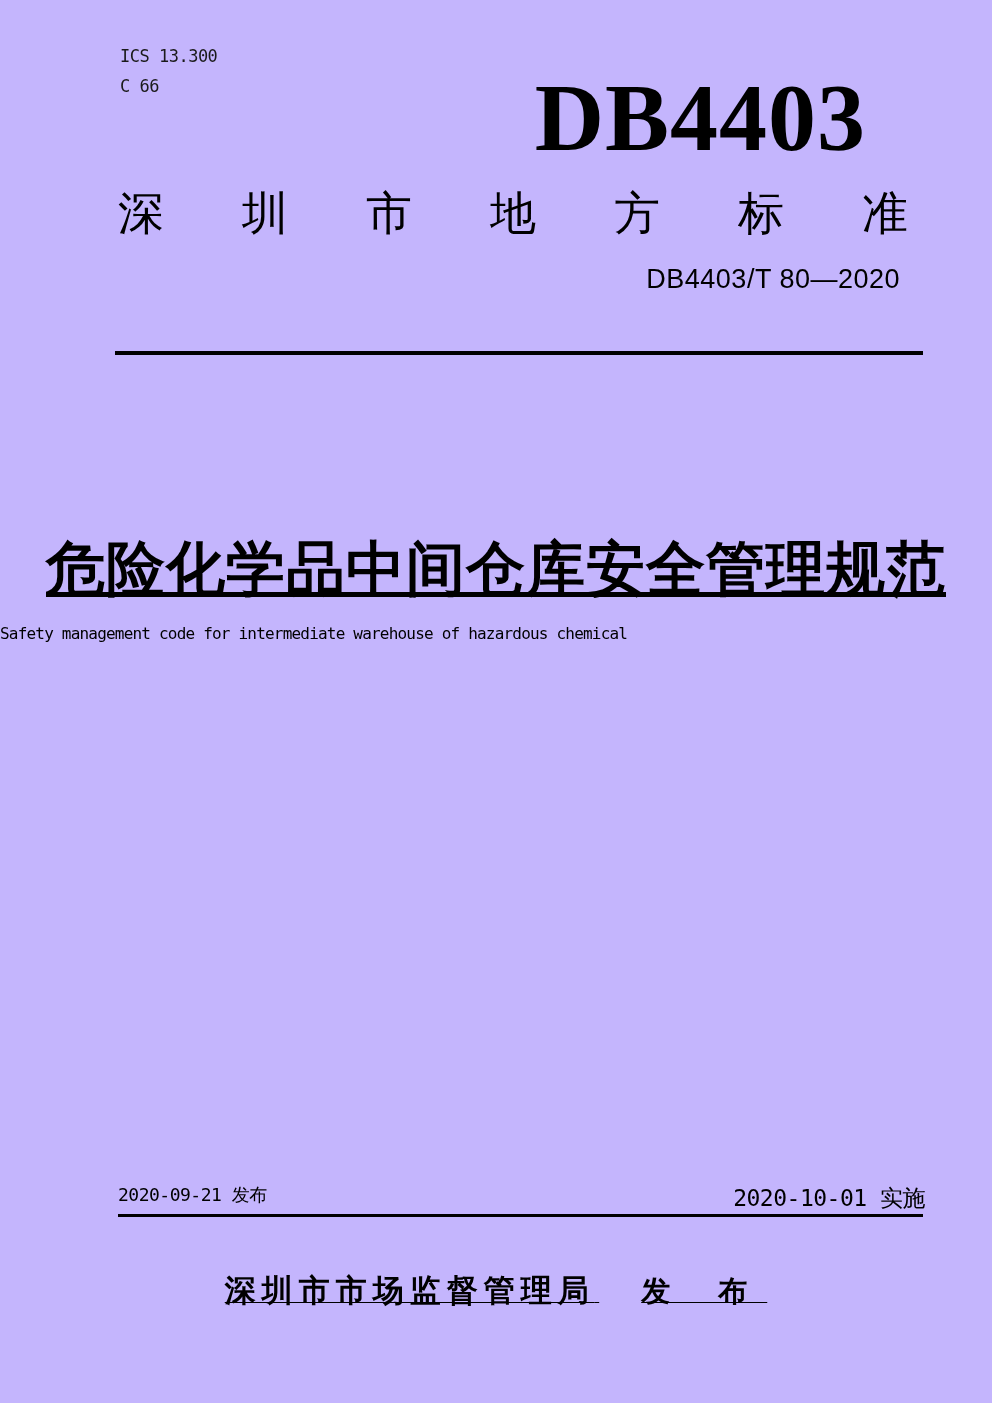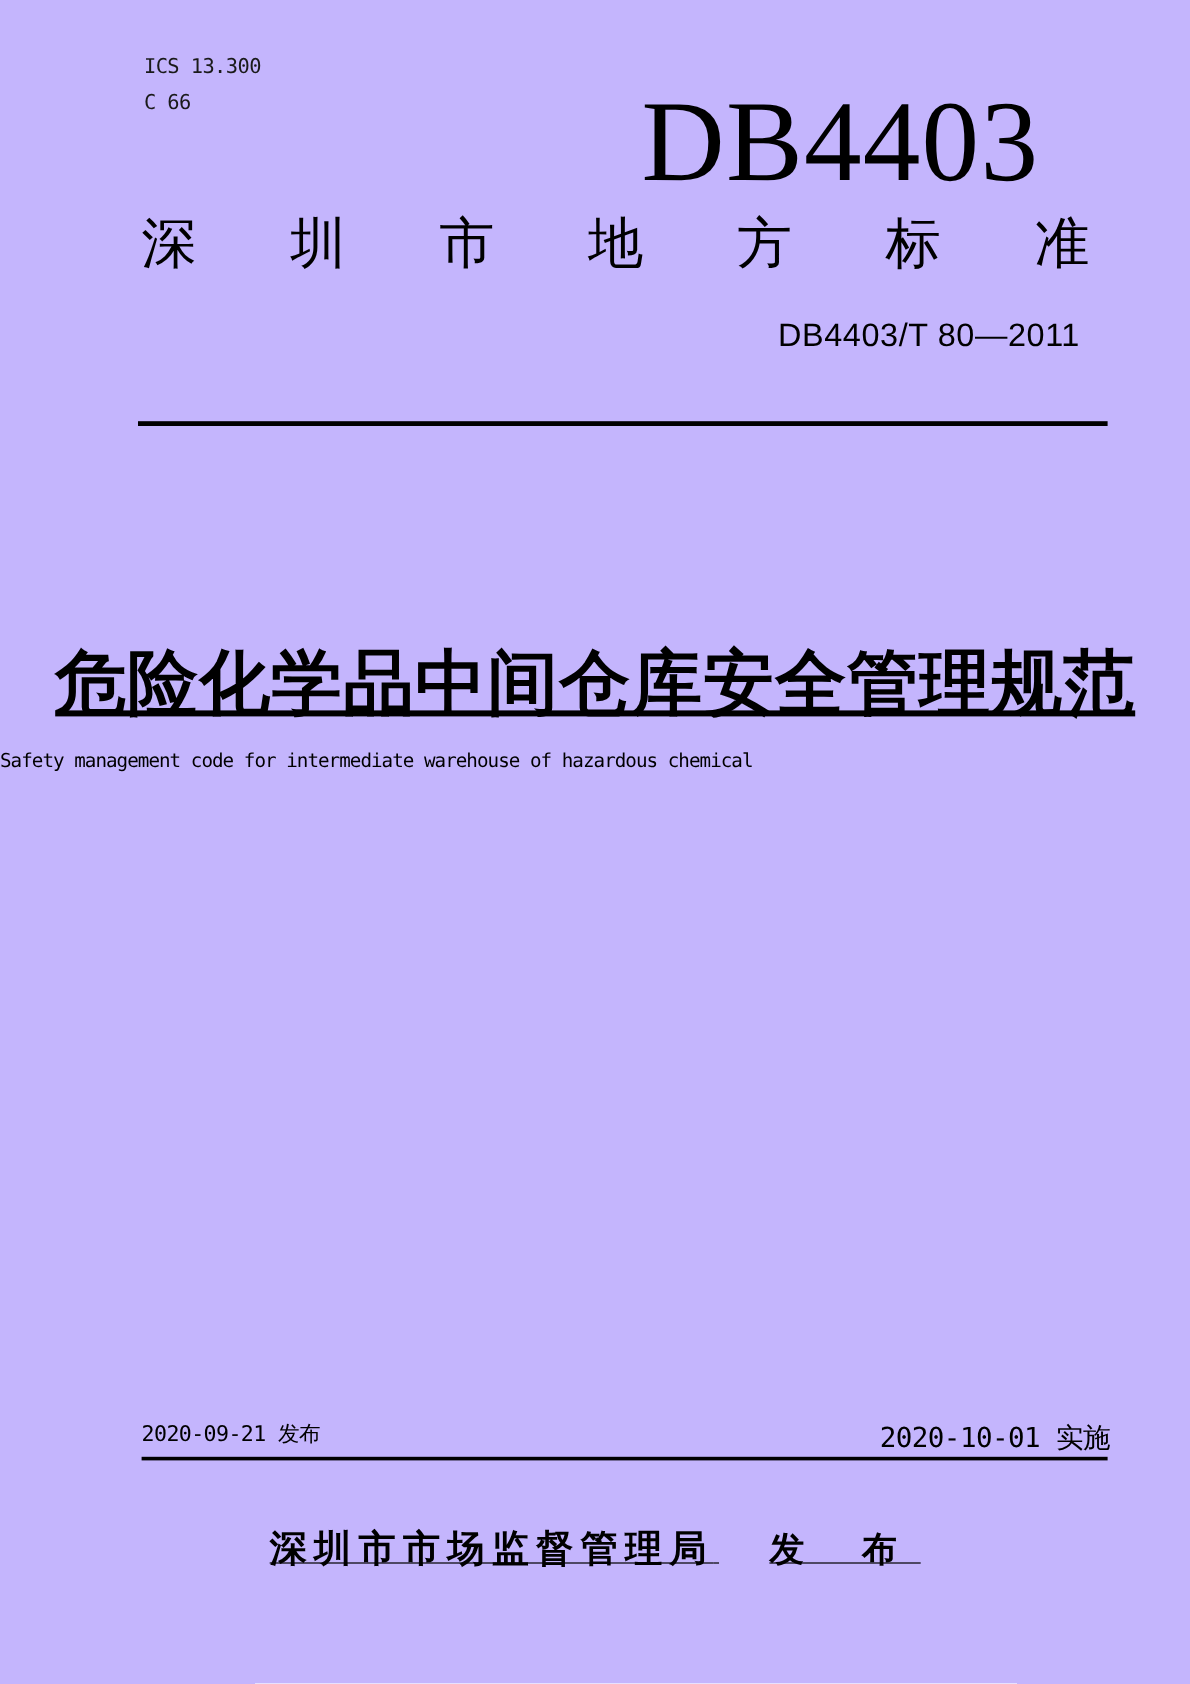--- a/index.html
+++ b/index.html
@@ -33,30 +33,30 @@
     font-family: "DejaVu Sans Mono", monospace;
     font-size: 17px;
     letter-spacing: -0.5px;
     color: #1a1a1a;
   }
   .std-logo {
     position: absolute;
     right: 126px;
     top: 70px;
     font-family: "Liberation Serif", serif;
-    font-weight: normal;
+    font-weight: bold;
     font-size: 96px;
     line-height: 1;
     letter-spacing: 1px;
     color: #000000;
   }
   .std-name {
     position: absolute;
     left: 118px;
-    top: 176px;
+    top: 187px;
     font-size: 46px;
     font-weight: normal;
     letter-spacing: 78px;
     white-space: nowrap;
     line-height: 1.15;
     color: #000000;
   }
   .std-number {
     position: absolute;
     right: 92px;
@@ -152,21 +152,21 @@
 <div class="page">
 
   <div class="ics-code">ICS 13.300</div>
 
   <div class="doc-class">C 66</div>
 
   <div class="std-logo">DB4403</div>
 
   <div class="std-name">深圳市地方标准</div>
 
-  <div class="std-number">DB4403/T 80—2011</div>
+  <div class="std-number">DB4403/T 80—2020</div>
 
   <div class="rule rule-top"></div>
 
   <h1 class="title-cn">危险化学品中间仓库安全管理规范</h1>
 
   <div class="title-en">Safety management code for intermediate warehouse of hazardous chemical</div>
 
   <div class="date-issue">2020-09-21 发布</div>
 
   <div class="date-impl">2020-10-01 实施</div>

